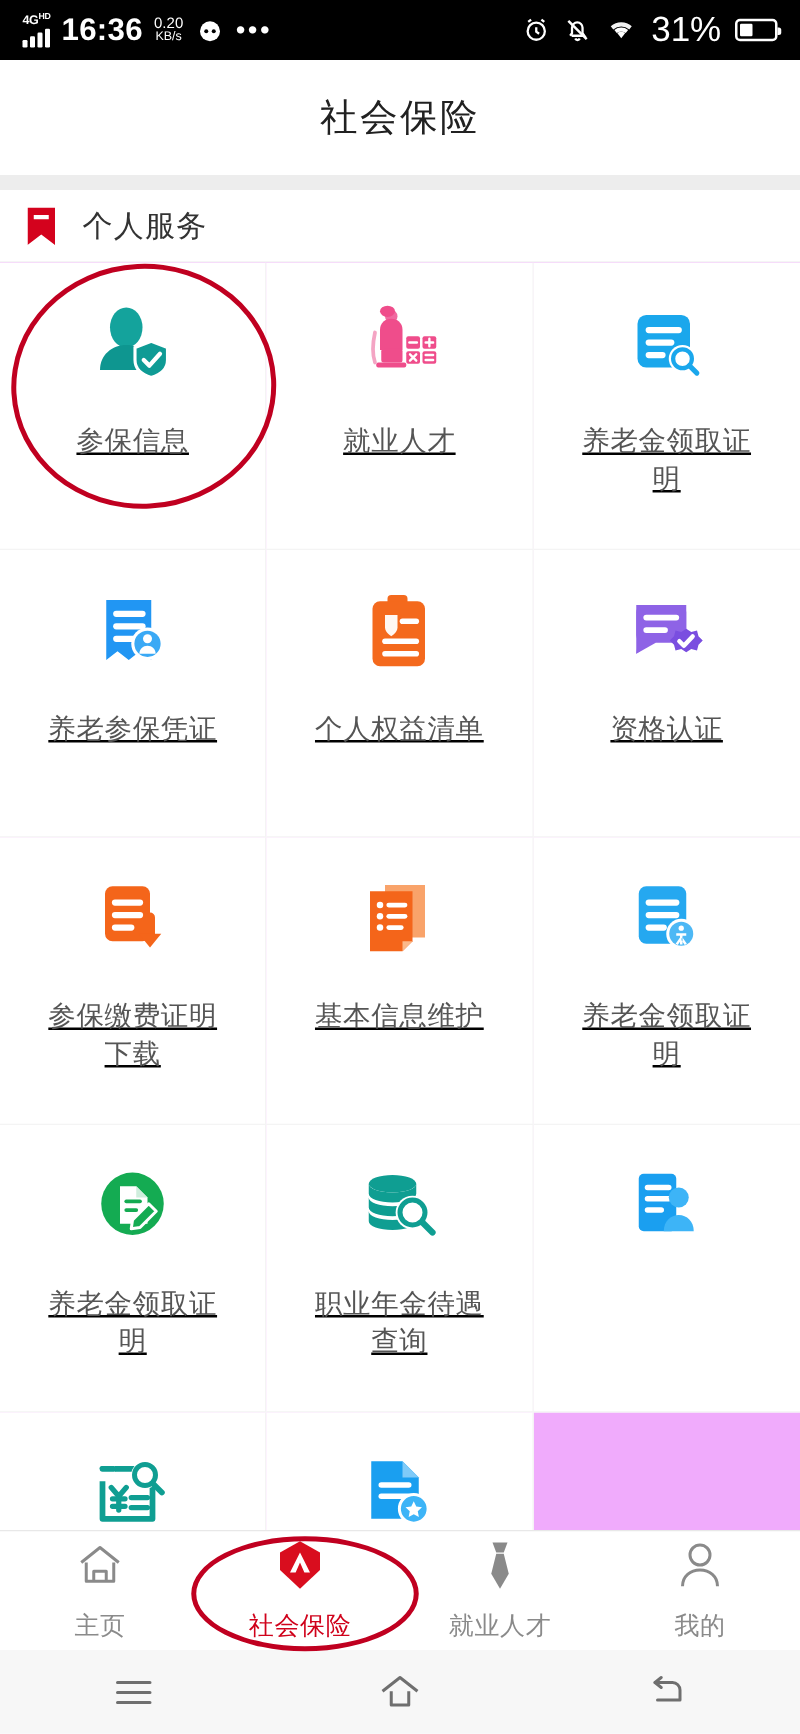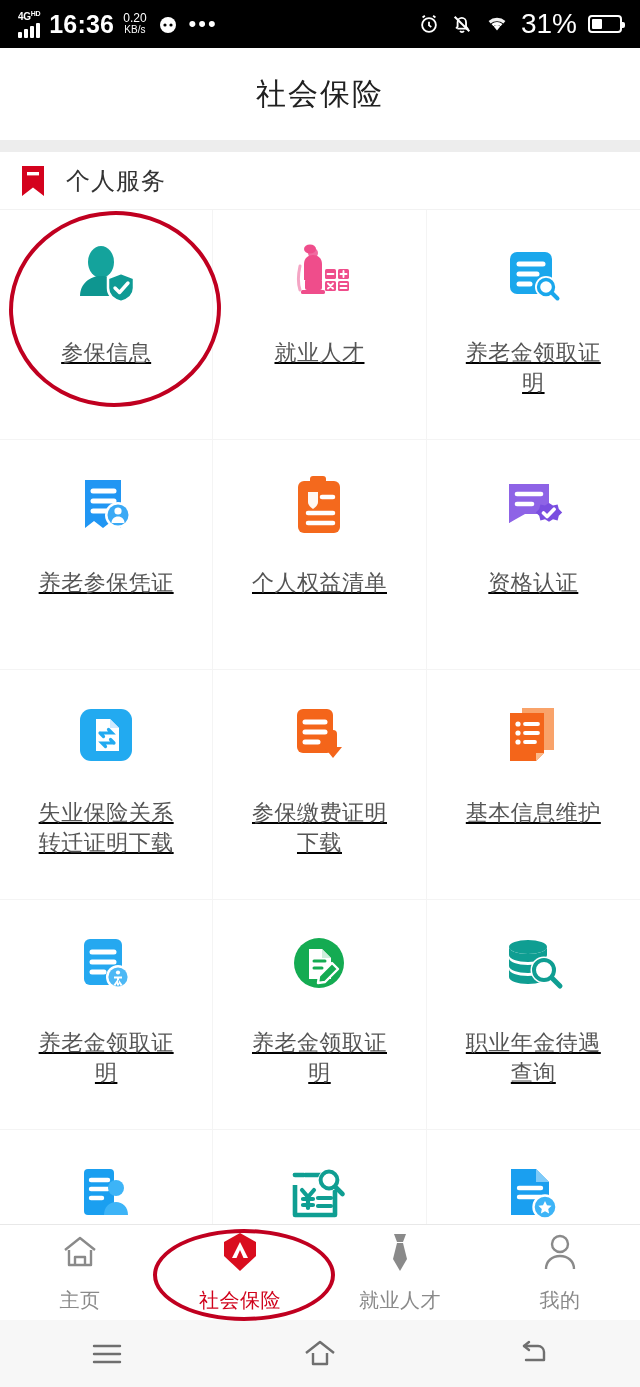--- a/index.html
+++ b/index.html
@@ -261,34 +261,20 @@
               <path d="M19 24h24"></path>
                 <path d="M19 34h15"></path>
             </g>
             <path d="M51 33l4 2.6 4.6-1.2 1.2 4.6 3.4 3.4-3.4 3.4-1.2 4.6-4.6-1.2-4 2.6-4-2.6-4.6 1.2-1.2-4.6-3.4-3.4 3.4-3.4 1.2-4.6 4.6 1.2z" fill="#7a4ee0"></path>
             <path d="M45.5 43l3.6 3.6 7-7.4" fill="none" stroke="#fff" stroke-width="3.6" stroke-linecap="round" stroke-linejoin="round"></path>
           </svg>
         </div>
         <div class="cell-label">资格认证</div>
       </div>
 
-      <div class="cell">
-        <div class="icon-box">
-          <svg width="70" height="70" viewBox="0 0 70 70">
-            <rect x="9" y="9" width="52" height="52" rx="11" fill="#22aaf0"></rect>
-            <path d="M25 19h14l9 9v23H25z" fill="#fff"></path>
-            <path d="M39 19l9 9h-9z" fill="#cfeaff"></path>
-            <g stroke="#22aaf0" stroke-width="3.2" stroke-linecap="round" fill="none">
-              <path d="M29 33h12l-3.5-3.5M29 33l3.5 3.5"></path>
-              <path d="M43 43H31l3.5 3.5M43 43l-3.5-3.5"></path>
-            </g>
-          </svg>
-        </div>
-        <div class="cell-label">失业保险关系转迁证明下载</div>
-      </div>
 
       <div class="cell">
         <div class="icon-box">
           <svg width="70" height="70" viewBox="0 0 70 70">
             <rect x="13" y="9" width="36" height="44" rx="6" fill="#f4651a"></rect>
             <g stroke="#fff" stroke-width="5" stroke-linecap="round">
               <path d="M21 22h20"></path>
                 <path d="M21 32h20"></path>
                 <path d="M21 42h13"></path>
             </g>

